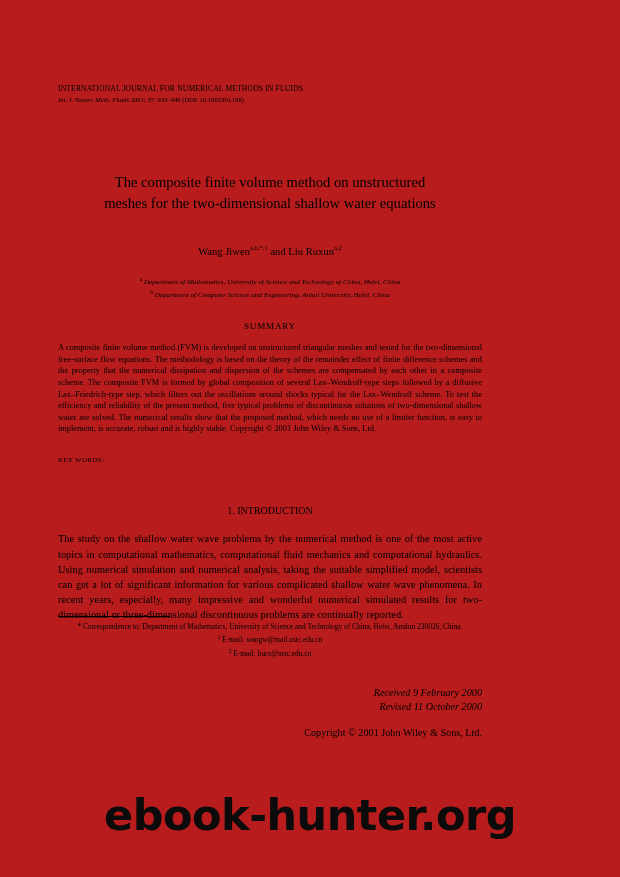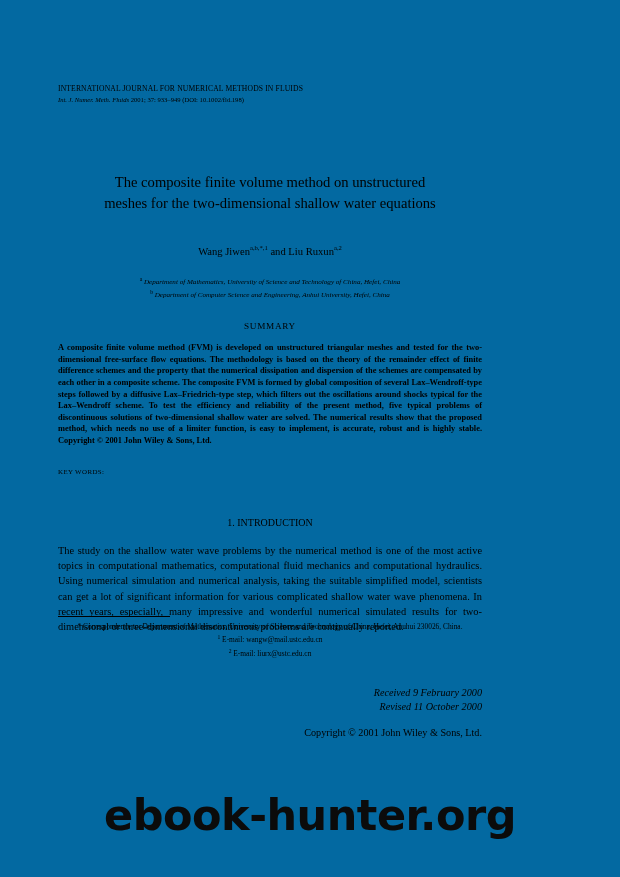--- a/index.html
+++ b/index.html
@@ -13,21 +13,21 @@
     overflow: hidden;
     font-family: "Liberation Serif", serif;
     color: #000000;
     position: relative;
   }
   .page {
     position: absolute;
     left: 0; top: 0;
     width: 620px;
     height: 877px;
-    background: #0369a1;
+    background: #b91c1c;
   }
   .content {
     position: absolute;
     left: 58px;
     top: 84px;
     width: 424px;
   }
 
   
   .journal-name {
@@ -81,21 +81,20 @@
     margin-top: 20px;
     text-align: center;
     font-size: 9.2px;
     letter-spacing: 0.7px;
   }
   .summary-body {
     margin-top: 11px;
     font-size: 8.4px;
     line-height: 11.6px;
     text-align: justify;
-    font-weight: bold;
   }
 
   .keywords {
     margin-top: 18px;
     font-size: 8.1px;
     line-height: 11.4px;
     text-align: justify;
     display: flex;
   }
   .keywords .kw-label {

